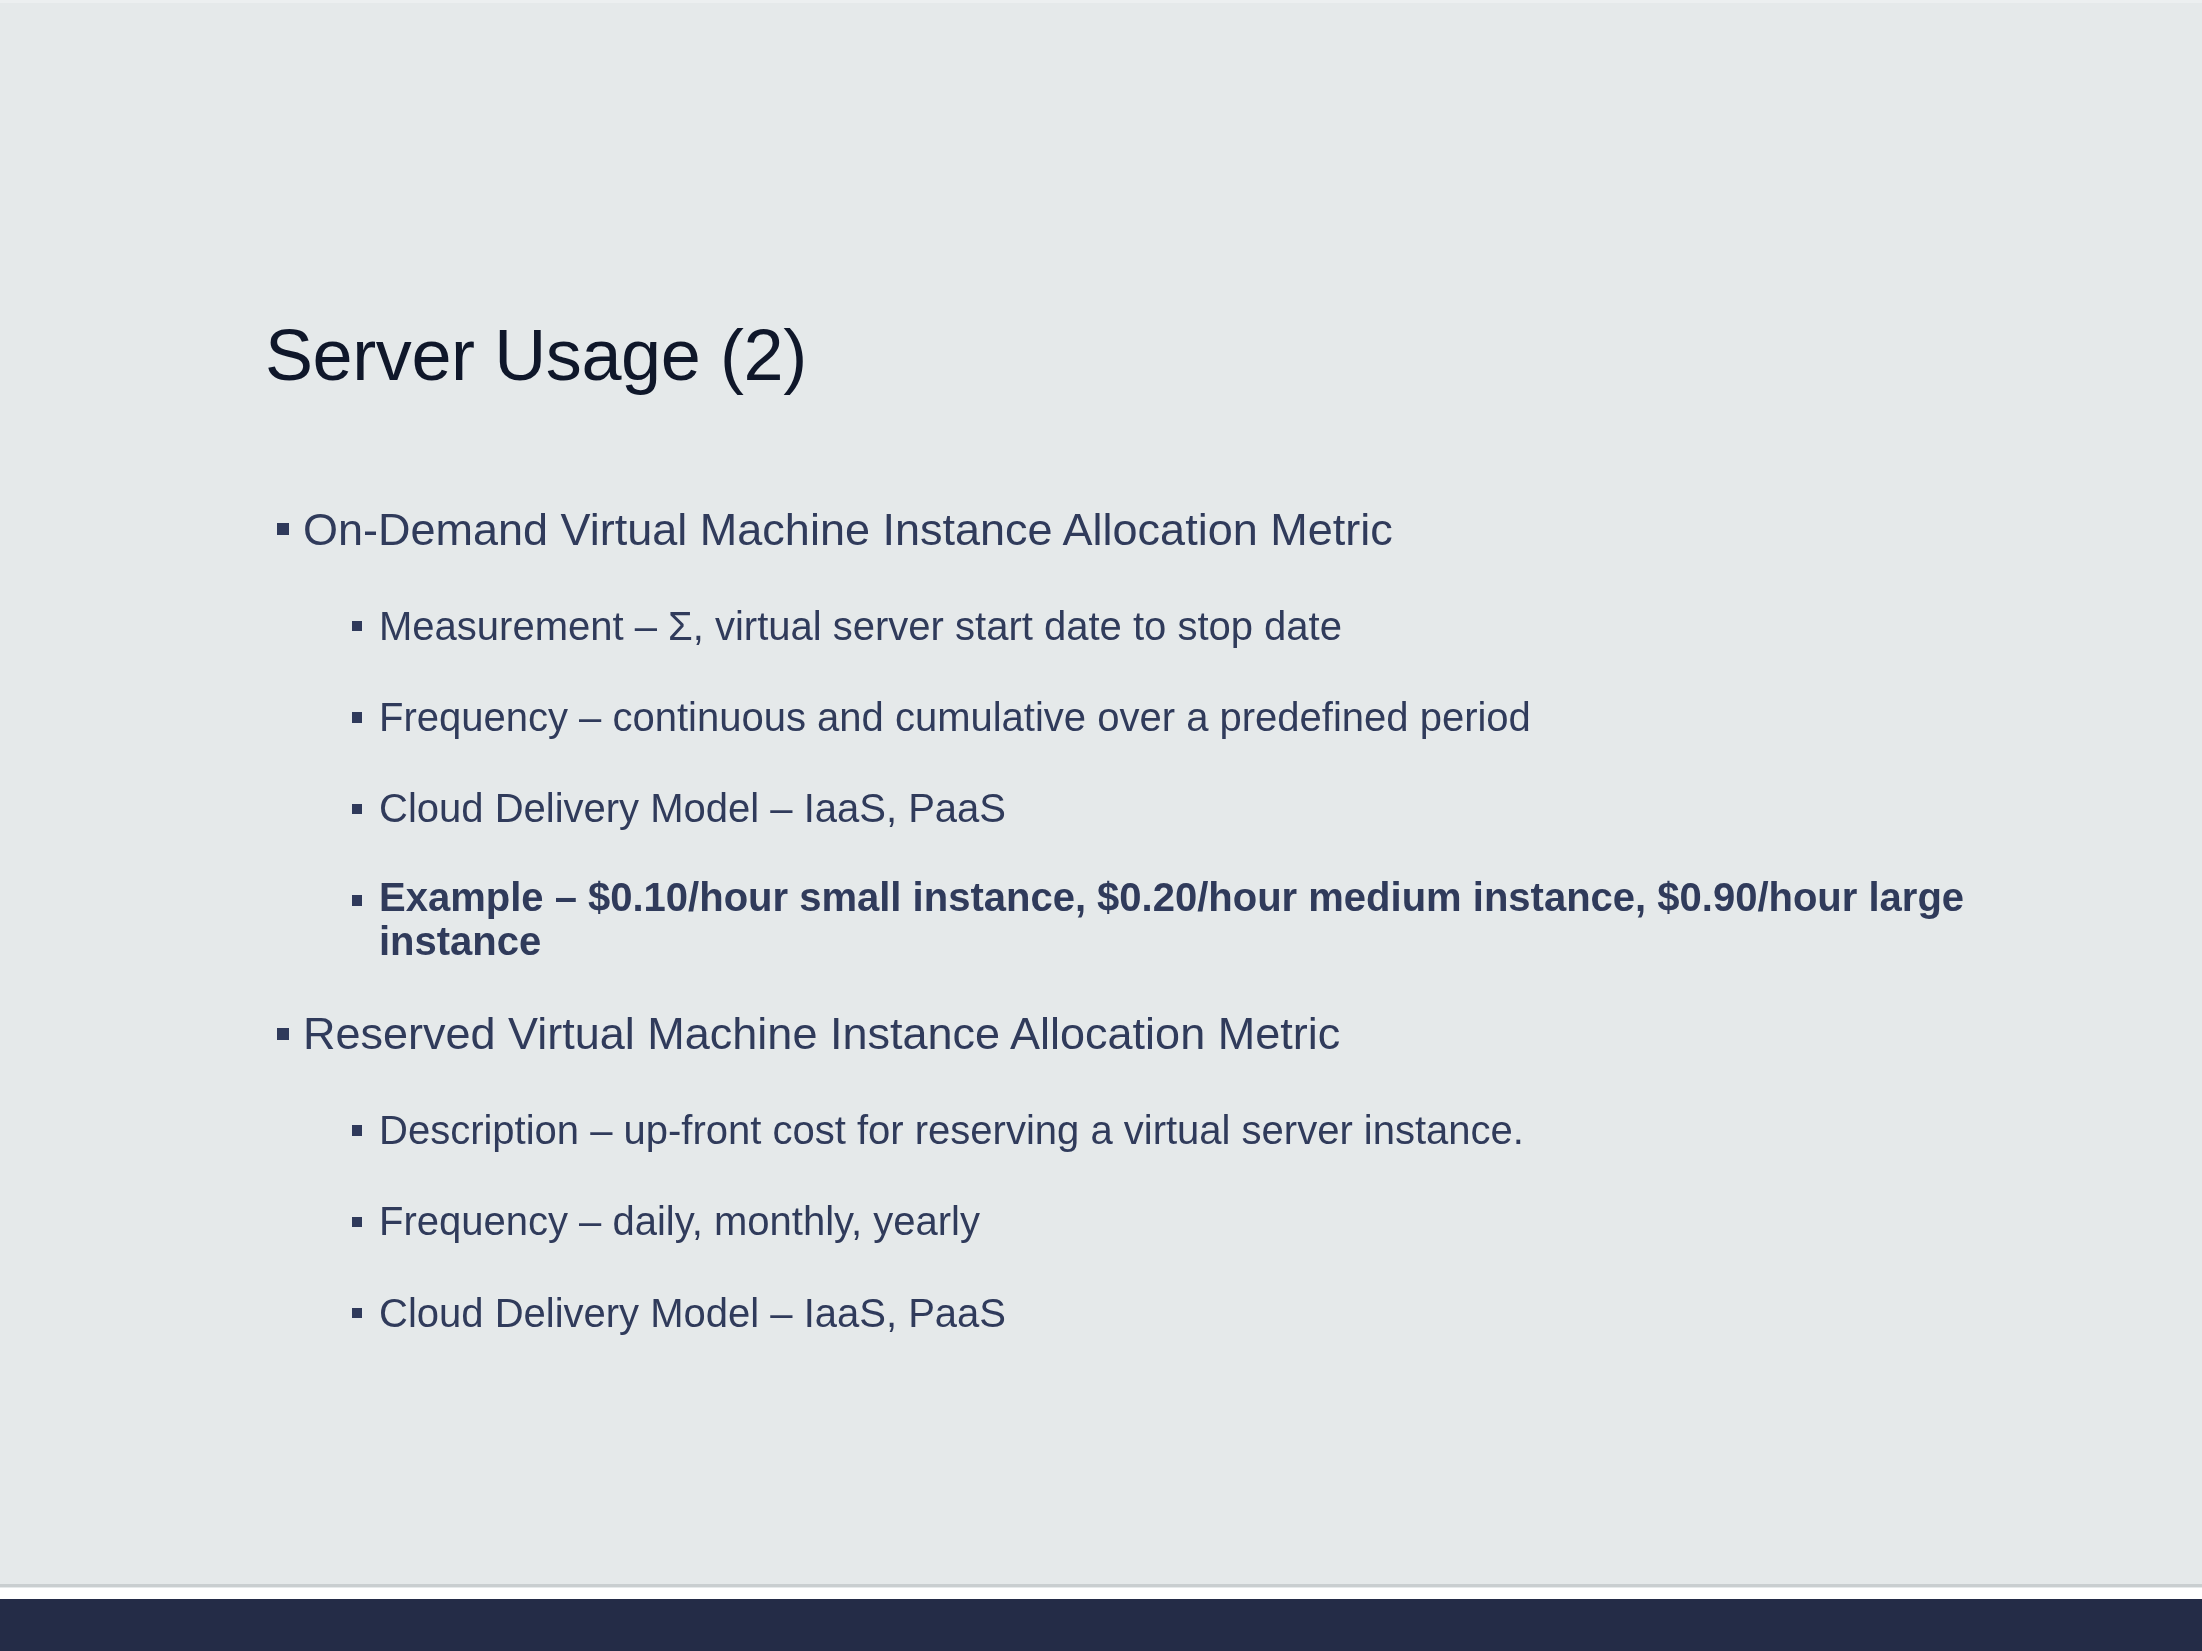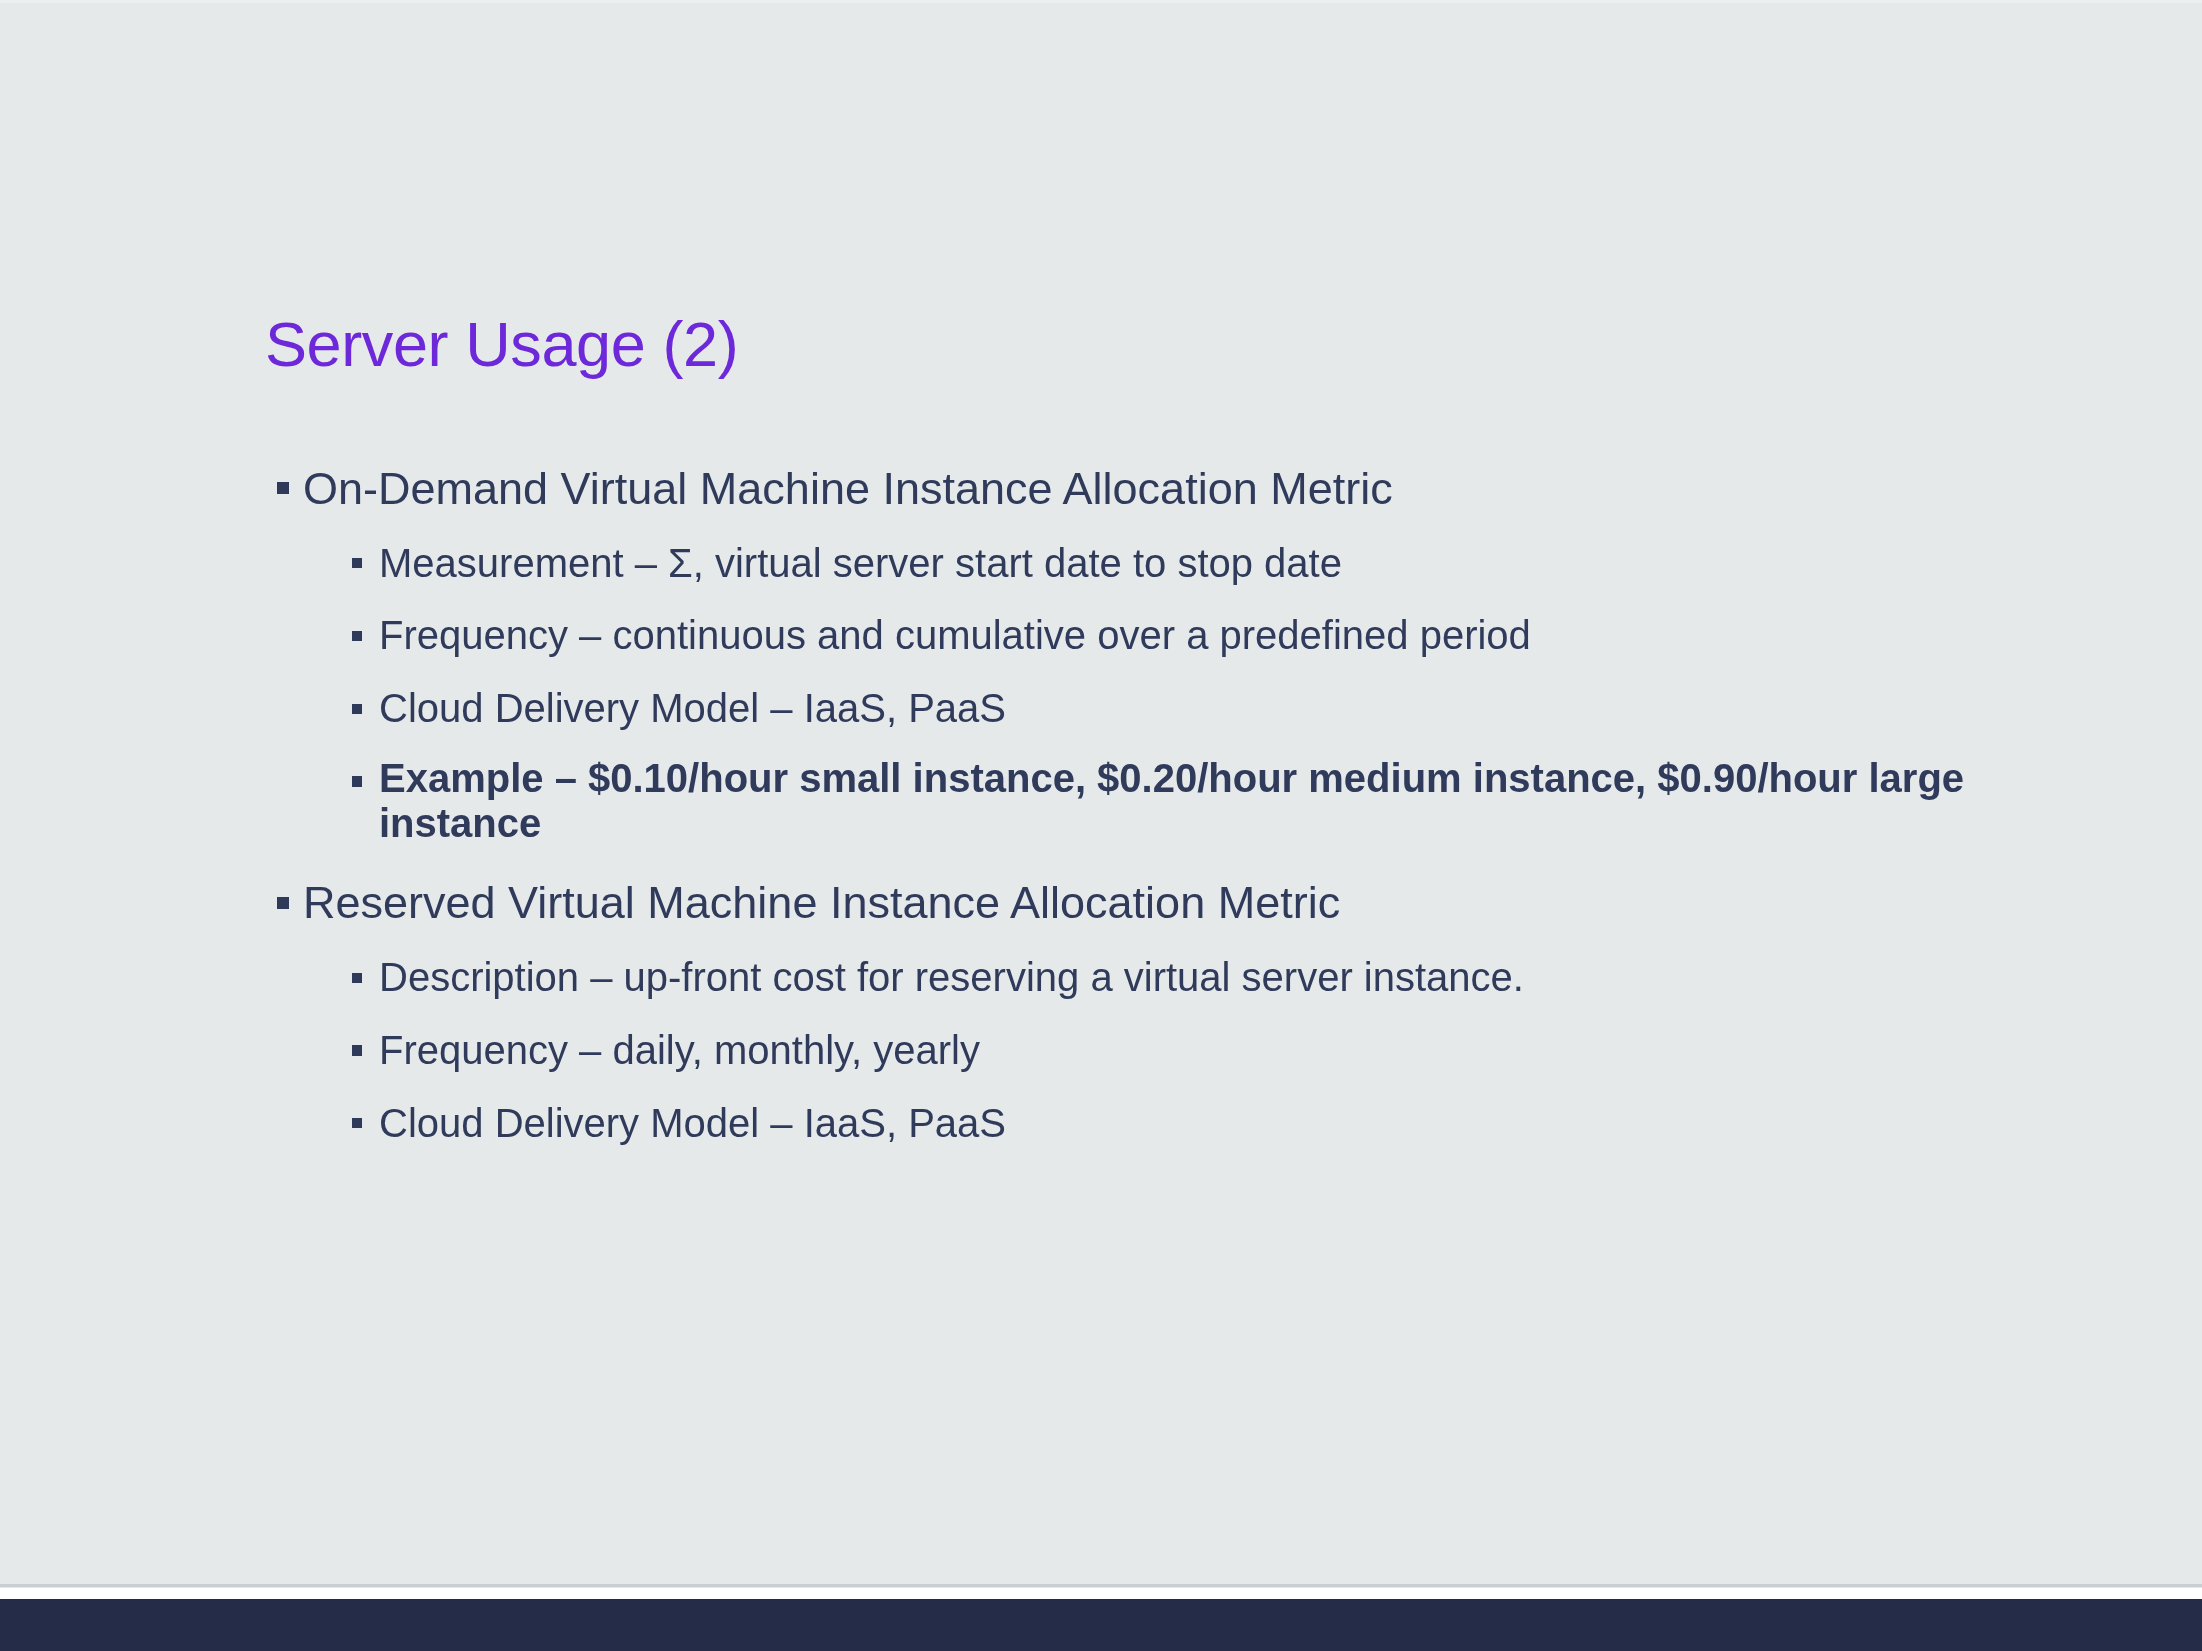--- a/index.html
+++ b/index.html
@@ -29,25 +29,25 @@
     top: 0; left: 0; right: 0;
     height: 2.6px;
     background: #eceff0;
   }
 
   .title {
     position: absolute;
     left: 265px;
     top: 267px;
     width: 1635px;
-    font-size: 63px;
+    font-size: 72px;
     line-height: 1.12;
     font-weight: 400;
     letter-spacing: -0.4px;
-    color: #6d28d9;
+    color: #0f172a;
     white-space: nowrap;
   }
 
   .body-block {
     position: absolute;
     left: 267px;
     top: 460px;
     width: 1807px;
   }
 
@@ -59,20 +59,21 @@
   ul.lvl2 {
     list-style: none;
     margin: 0;
     padding: 0;
   }
 
   li.item {
     position: relative;
     color: #303b5b;
     box-sizing: border-box;
+    margin-top: 41px;
   }
 
   
   li.l1 {
     padding-left: 36px;
     font-size: 45px;
     line-height: 1.30;
     margin-bottom: 3.4px;
   }
   li.l1 > .bullet {

